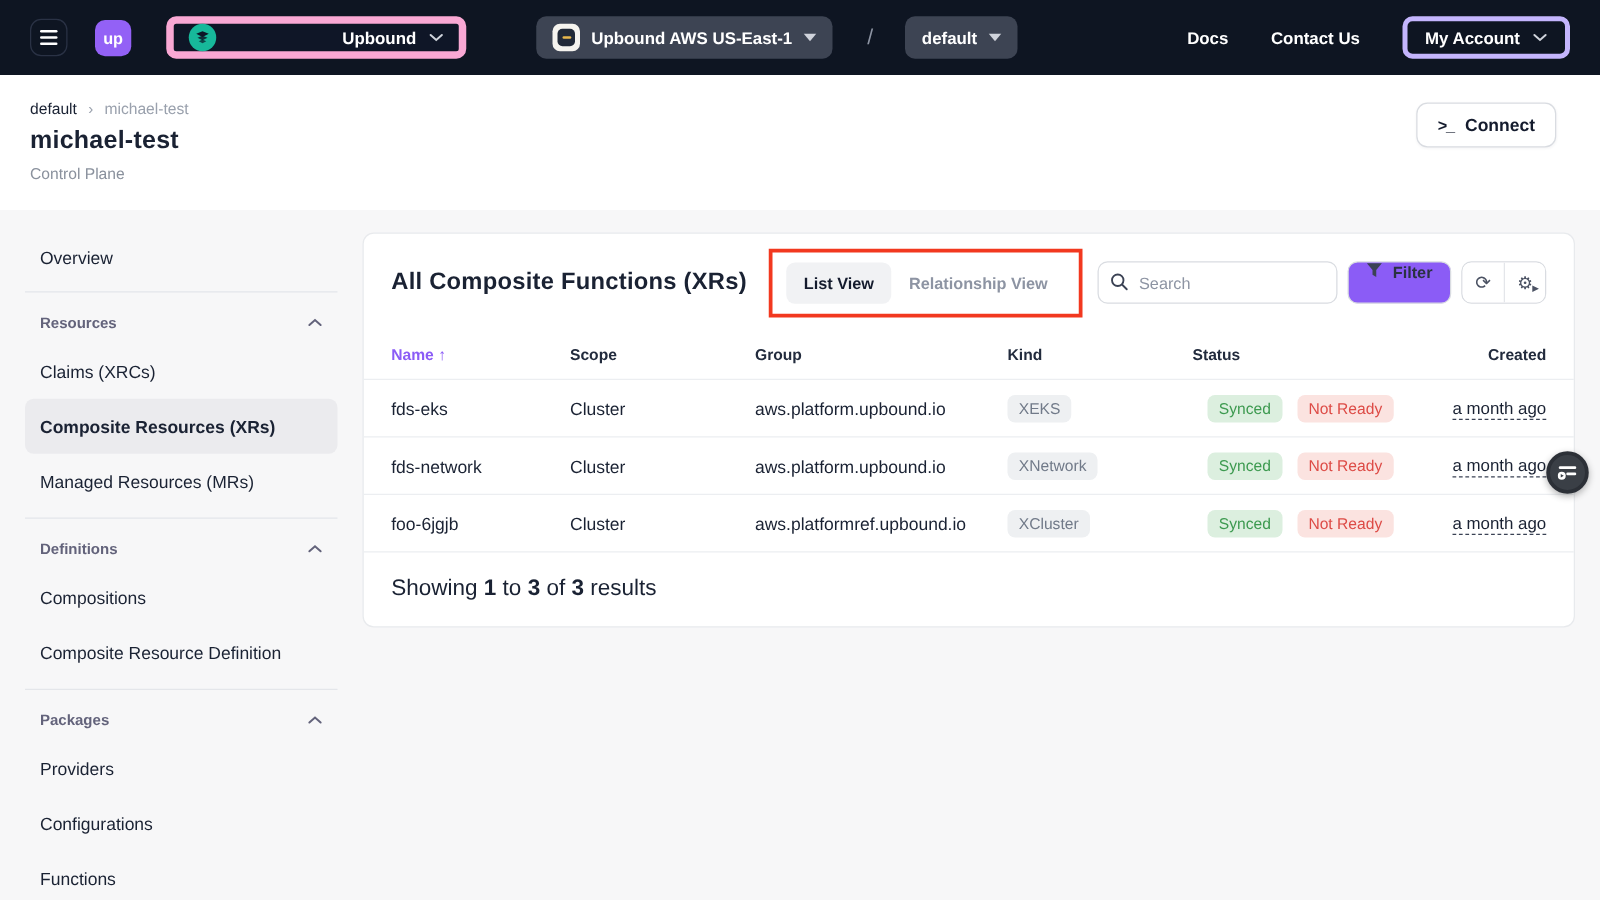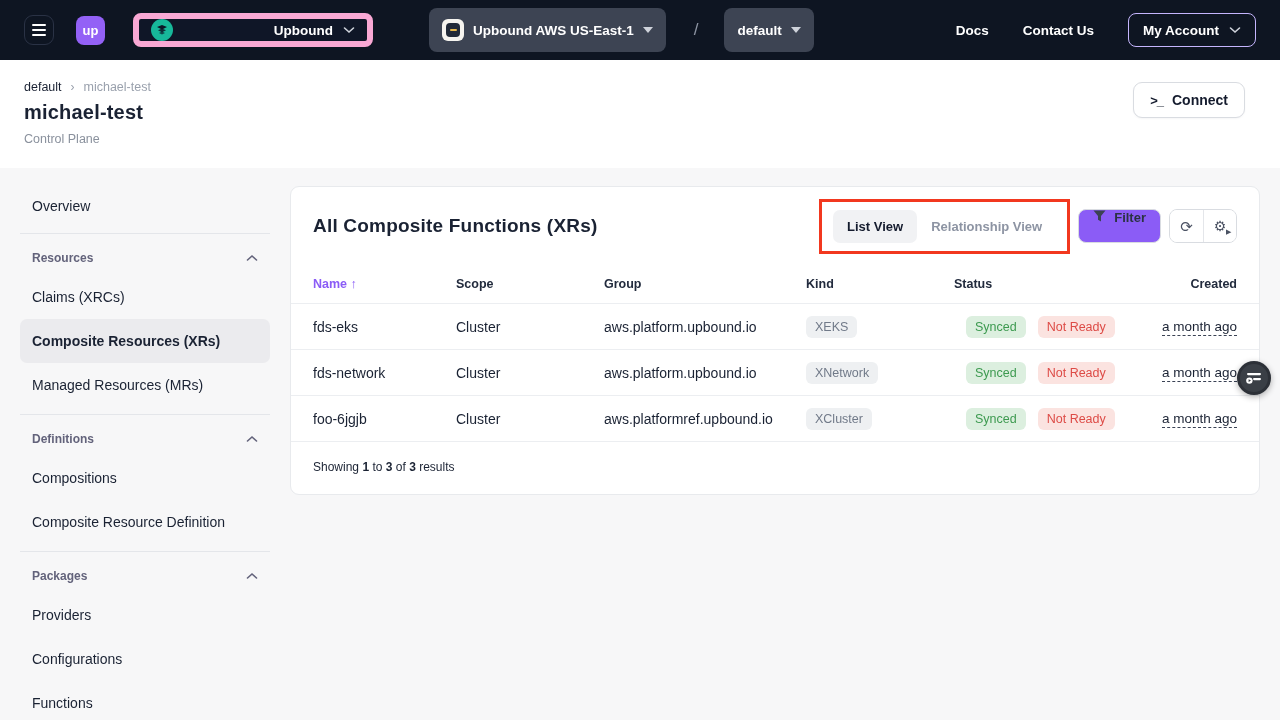--- a/index.html
+++ b/index.html
@@ -31,36 +31,36 @@
   .org-select {
     margin-left:14px; width:240px; height:34px; border:6px solid #f9a8d4; border-radius:8px;
     background:#0f1627; display:flex; align-items:center; padding:0 12px; gap:10px; cursor:pointer;
   }
   .org-icon {
     width:22px; height:22px; border-radius:50%; background:#17b89a;
     display:flex; align-items:center; justify-content:center; flex:none;
   }
   .org-select .lbl { color:#fff; font-weight:700; font-size:13.5px; flex:1; }
   .pill {
-    height:44px; background:#3d4453; border-radius:8px; display:flex; align-items:center;
+    height:34px; background:#3d4453; border-radius:8px; display:flex; align-items:center;
     gap:9px; padding:16px 13px; color:#fff; font-weight:700; font-size:13.5px; cursor:pointer;
   }
   .cp-pill { margin-left:42px; }
   .cp-icon { width:22px; height:22px; background:#f6f4ef; border-radius:6px;
     display:flex; align-items:center; justify-content:center; flex:none; }
   .cp-icon .inner { width:14px; height:14px; background:#222a38; border-radius:4px;
     display:flex; align-items:center; justify-content:center; }
   .cp-icon .inner i { display:block; width:7px; height:2px; background:#e8b84c; border-radius:1px; }
   .slash { color:#8d94a3; font-size:17px; margin:0 12px 0 14px; }
   .tri-down { width:0; height:0; border-left:5px solid transparent; border-right:5px solid transparent;
     border-top:6px solid #cfd3db; }
   .nav-right { margin-left:auto; display:flex; align-items:center; gap:34px; }
   .nav-link { color:#fff; font-weight:700; font-size:13.5px; cursor:pointer; }
   .account-btn {
-    height:34px; border:1px solid #c4b5fd; border-radius:8px; background:transparent;
+    height:34px; border:4px solid #c4b5fd; border-radius:8px; background:transparent;
     color:#fff; font-weight:700; font-size:13.5px; display:flex; align-items:center;
     gap:10px; padding:0 14px; cursor:pointer;
   }
   .chev-svg { display:block; }
   
   .page-header {
     position:absolute; top:60px; left:0; width:1280px; height:108px; background:#fff;
     padding:20px 24px 0;
   }
   .breadcrumb { display:flex; align-items:center; gap:9px; font-size:12.5px; }
@@ -134,21 +134,21 @@
   .thead .created-h { text-align:right; }
   .trow { height:46px; border-top:1px solid #eceef1; font-size:14px; }
   .badge {
     display:inline-block; font-size:12.5px; padding:4px 9px; border-radius:6px;
   }
   .kind-badge { background:#eef0f2; color:#717a89; }
   .status-cell { display:flex; gap:12px; }
   .synced-badge { font-weight:500;margin-left:12px; }
   .created-cell { text-align:right; font-size:13.5px; }
   .created-link { border-bottom:1.5px dashed #3a4254; padding-bottom:1px; cursor:pointer; }
-  .tfoot { border-top:1px solid #eceef1; padding:18px 22px 20px; font-size:12px; color:#1a2233; }
+  .tfoot { border-top:1px solid #eceef1; padding:18px 22px 20px; font-size:18px; color:#1a2233; }
   .tfoot b { font-weight:700; }
   
   .beamer-btn {
     position:absolute; left:1237px; top:361px; width:34px; height:34px; border-radius:50%;
     background:#3a3f46; border:3px solid #2c3037; display:flex; align-items:center;
     justify-content:center; cursor:pointer; box-shadow:0 2px 6px rgba(0,0,0,.3);
   }
 </style>
 </head>
 <body>
@@ -255,20 +255,27 @@
   <div class="card-head">
     <div class="card-title">All Composite Functions (XRs)</div>
 
     <div class="annotation-box">
       <div class="toggle-group">
         <div class="toggle-opt active">List View</div>
         <div class="toggle-opt">Relationship View</div>
       </div>
     </div>
 
+    <div class="search-wrap">
+      <svg class="search-icon" width="15" height="15" viewBox="0 0 15 15">
+          <circle cx="6.2" cy="6.2" r="4.6" stroke="#3b4254" stroke-width="1.5" fill="none"></circle>
+          <path d="M9.8 9.8 L13.4 13.4" stroke="#3b4254" stroke-width="1.5" stroke-linecap="round"></path>
+        </svg>
+      <input class="search-input" type="text" placeholder="Search" style="">
+    </div>
 
     <div class="filter-btn">
       <svg width="13" height="12" viewBox="0 0 13 12">
           <path d="M0.5 0.5 H12.5 L8 6 V11.5 L5 9.8 V6 Z" fill="#3b4254"></path>
         </svg>
       <span>Filter</span>
     </div>
 
     <div class="icon-group">
       <button class="icon-btn">

